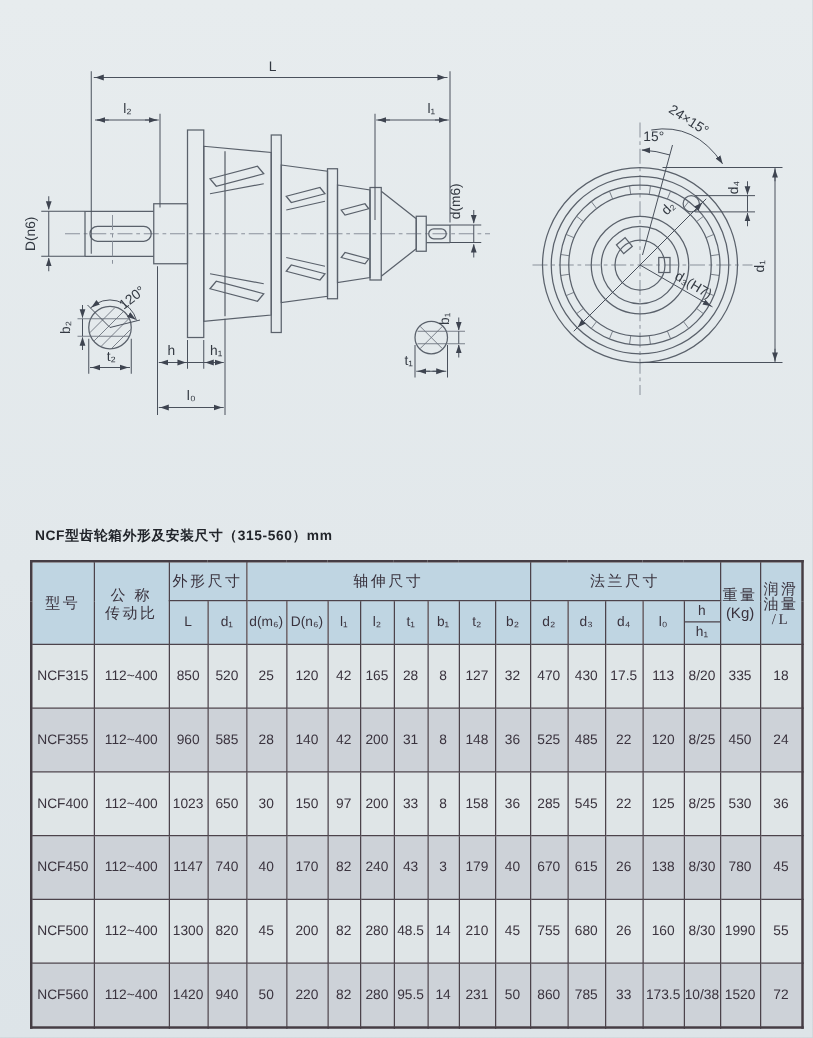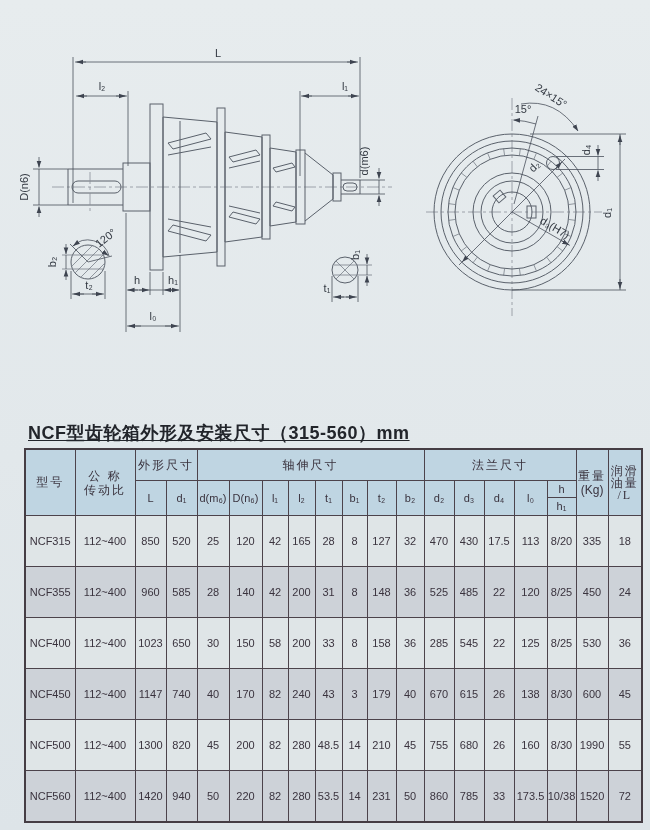--- a/index.html
+++ b/index.html
@@ -8,22 +8,22 @@
     background:linear-gradient(180deg,#e7ecee 0%,#e2e8eb 55%,#dde4e8 100%);
     font-family:"Liberation Sans","DejaVu Sans",sans-serif;
   }
   svg.drawing{position:absolute;left:0;top:0;}
   svg .obj{stroke:#5a616b;stroke-width:1;fill:none;}
   svg .thin{stroke:#6a717b;stroke-width:.7;fill:none;}
   svg .dim{stroke:#4a515c;stroke-width:.8;fill:none;}
   svg .cl{stroke:#8a919b;stroke-width:.8;fill:none;stroke-dasharray:12 3 3 3;}
   svg text{fill:#333942;font-size:11px;font-family:"Liberation Sans","DejaVu Sans",sans-serif;}
   .title{
-    position:absolute;left:28px;top:421px;font-size:18px;font-weight:700;
-    color:#22252b;letter-spacing:.5px;white-space:nowrap;text-decoration:underline;
+    position:absolute;left:28px;top:421px;font-size:11px;font-weight:700;
+    color:#22252b;letter-spacing:.5px;white-space:nowrap;
   }
   table.spec{
     position:absolute;left:24px;top:448px;width:606px;
     border-collapse:collapse;table-layout:fixed;
     font-size:11px;color:#3a333e;border:2px solid #453d44;
   }
   .spec th,.spec td{border:1px solid #4c434b;text-align:center;vertical-align:middle;padding:0;font-weight:400;overflow:hidden;}
   .spec thead th{background:#bfd5e2;}
   .spec thead tr.gr th{height:30px;font-size:12px;letter-spacing:2px;}
   .spec thead tr.sr th{height:34px;font-size:11px;letter-spacing:0;}
@@ -354,21 +354,21 @@
           <td>450</td>
           <td>24</td>
         </tr>
         <tr class="row-light">
           <td>NCF400</td>
           <td>112~400</td>
           <td>1023</td>
           <td>650</td>
           <td>30</td>
           <td>150</td>
-          <td>58</td>
+          <td>97</td>
           <td>200</td>
           <td>33</td>
           <td>8</td>
           <td>158</td>
           <td>36</td>
           <td>285</td>
           <td>545</td>
           <td>22</td>
           <td>125</td>
           <td>8/25</td>
@@ -386,21 +386,21 @@
           <td>240</td>
           <td>43</td>
           <td>3</td>
           <td>179</td>
           <td>40</td>
           <td>670</td>
           <td>615</td>
           <td>26</td>
           <td>138</td>
           <td>8/30</td>
-          <td>600</td>
+          <td>780</td>
           <td>45</td>
         </tr>
         <tr class="row-light">
           <td>NCF500</td>
           <td>112~400</td>
           <td>1300</td>
           <td>820</td>
           <td>45</td>
           <td>200</td>
           <td>82</td>
@@ -419,21 +419,21 @@
         </tr>
         <tr class="row-dark">
           <td>NCF560</td>
           <td>112~400</td>
           <td>1420</td>
           <td>940</td>
           <td>50</td>
           <td>220</td>
           <td>82</td>
           <td>280</td>
-          <td>53.5</td>
+          <td>95.5</td>
           <td>14</td>
           <td>231</td>
           <td>50</td>
           <td>860</td>
           <td>785</td>
           <td>33</td>
           <td>173.5</td>
           <td>10/38</td>
           <td>1520</td>
           <td>72</td>

